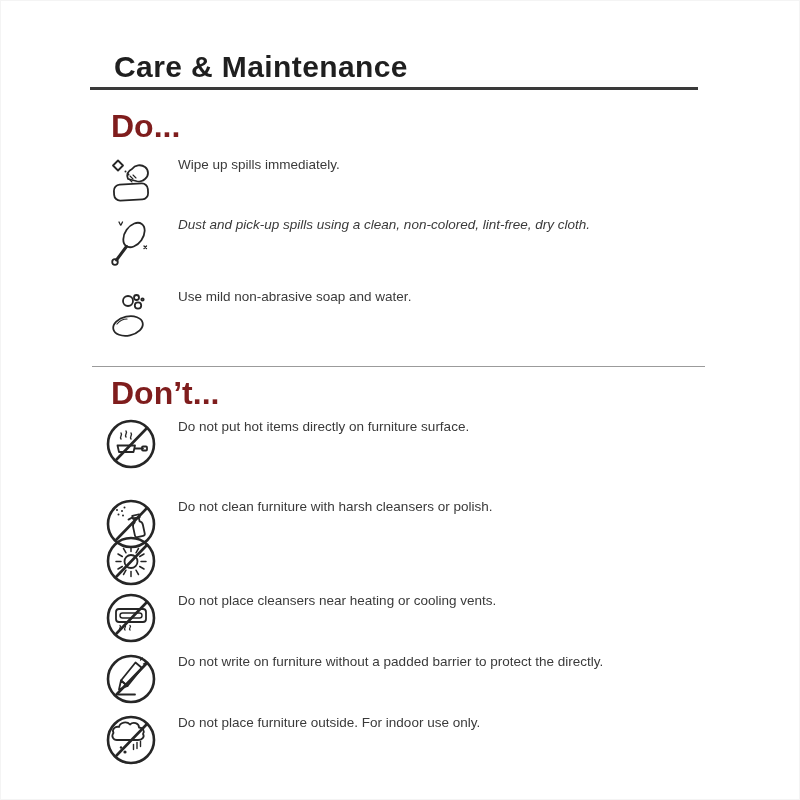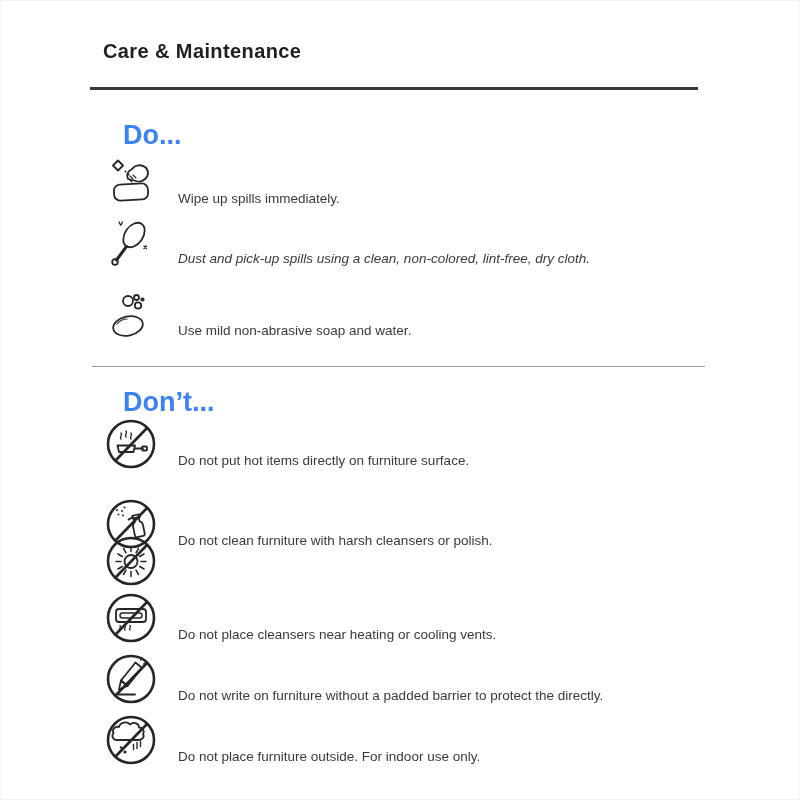--- a/index.html
+++ b/index.html
@@ -6,42 +6,42 @@
   .page {
     position:relative;
     width:800px; height:800px;
     background:#ffffff;
     font-family:"Liberation Sans", sans-serif;
     overflow:hidden;
     box-shadow: inset 0 0 0 1px #f4f4f4;
   }
   .page-title {
     position:absolute; left:100px; top:38px;
-    font-size:20px; font-weight:bold; color:#1f1f1f;
+    font-size:30px; font-weight:bold; color:#1f1f1f;
     letter-spacing:0.4px; line-height:1;
-    margin:3px; white-space:nowrap;
+    margin:14px; white-space:nowrap;
   }
   .rule-dark {
     position:absolute; left:90px; top:87px;
     width:608px; height:3px; background:#3a3a3a;
   }
   .rule-light {
     position:absolute; left:92px; top:366px;
     width:613px; height:1px; background:#9b9b9b;
   }
   .section-heading {
     position:absolute; left:107px;
-    font-size:27px; font-weight:bold; color:#3b82f6;
-    line-height:1; margin:16px; white-space:nowrap;
+    font-size:32px; font-weight:bold; color:#7f1d1d;
+    line-height:1; margin:4px; white-space:nowrap;
   }
   #do-heading   { top:106px; }
   #dont-heading { top:373px; }
   .item {
     position:absolute; left:105px;
-    display:flex; align-items:flex-end;
+    display:flex; align-items:flex-start;
     height:52px;
   }
   .icon {
     width:52px; height:52px; flex:0 0 52px;
     display:block;
   }
   .icon svg { display:block; width:52px; height:52px; }
   .item-text {
     margin-left:21px;
     font-size:13.5px; color:#3a3a3a;

